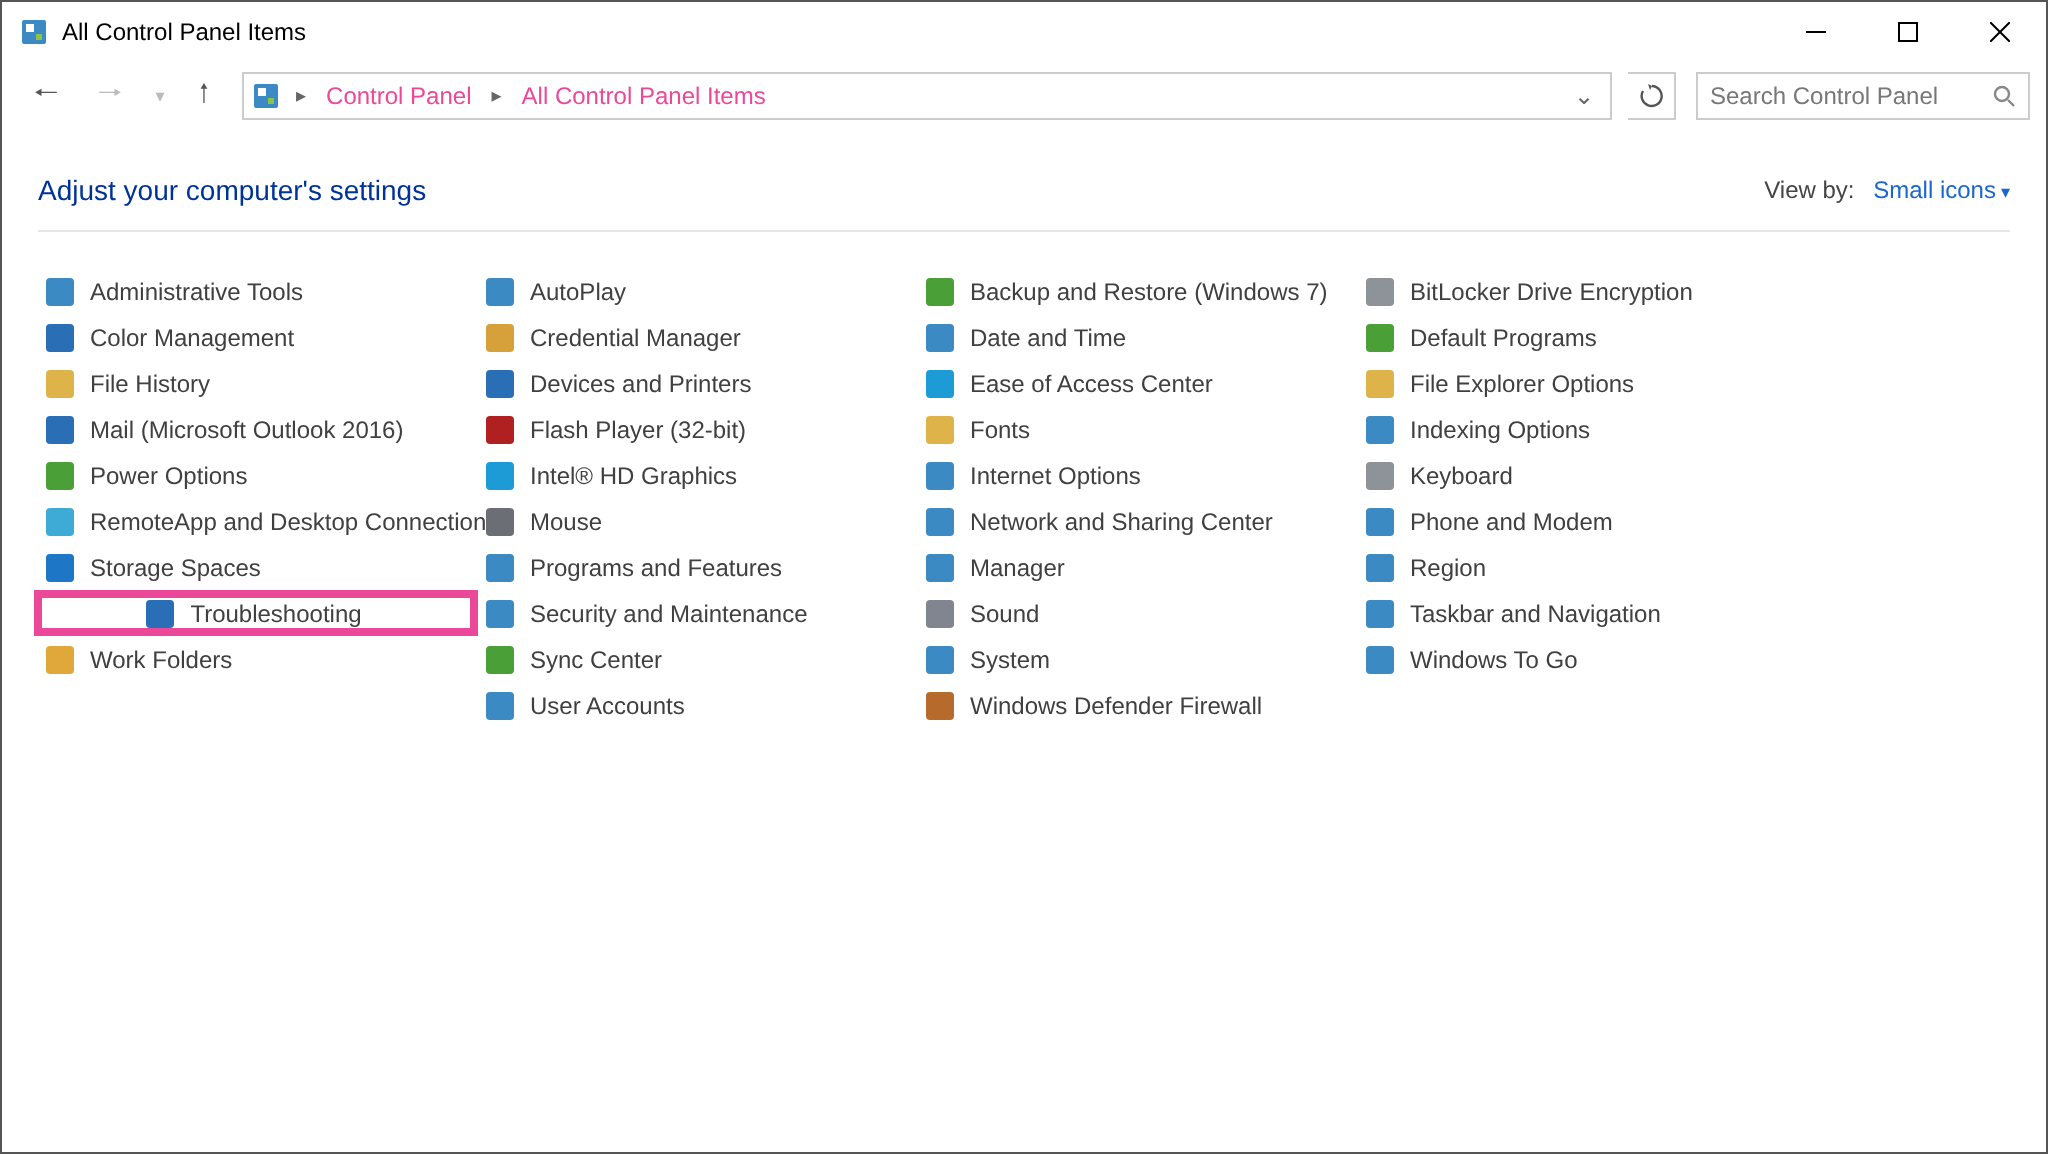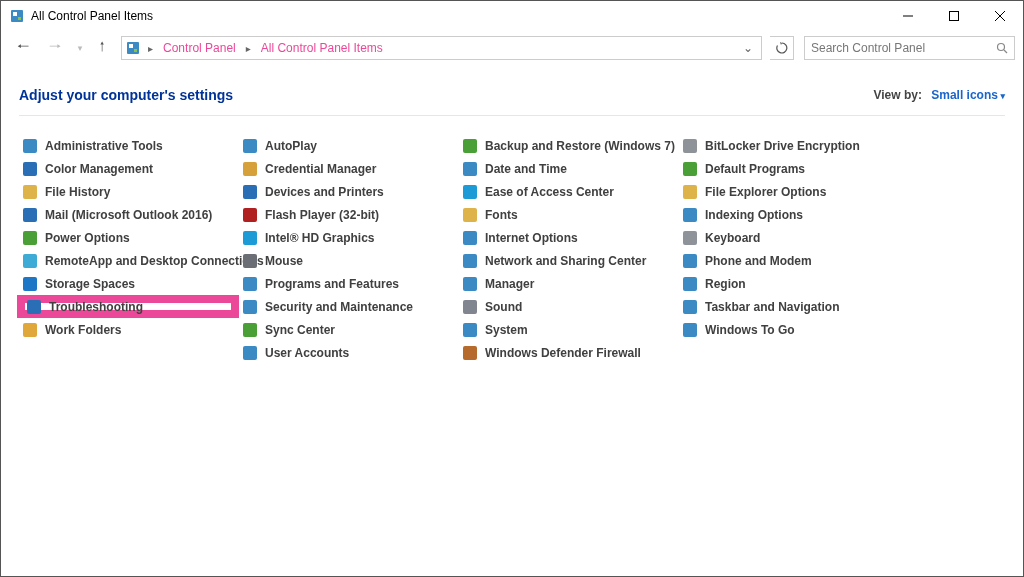--- a/index.html
+++ b/index.html
@@ -16,40 +16,40 @@
     .navbar { height: 34px; display: flex; align-items: center; padding: 0 8px; gap: 4px; }
     .nav-arrow { width: 28px; height: 28px; display: flex; align-items: center; justify-content: center; cursor: pointer; font-size: 14px; color: #555; }
     .nav-arrow.disabled { color: #bbb; cursor: default; }
     .nav-up { width: 22px; height: 22px; display:flex; align-items:center; justify-content:center; font-size:13px; color:#555;}
     .address-bar { flex: 1; height: 24px; border: 1px solid #ccc; display: flex; align-items: center; padding: 0 2px; gap: 4px; margin: 0 4px; }
     .addr-icon { width: 18px; height: 18px; display: flex; align-items: center; justify-content: center; }
     .crumb { color: #ec4899; padding: 0 4px; height: 100%; display: flex; align-items: center; cursor: pointer; }
     .crumb-sep { color: #666; font-size:10px; padding: 0 2px; }
     .addr-drop { margin-left: auto; color: #666; padding: 0 6px; cursor:pointer;}
     .refresh-btn { width: 24px; height: 24px; border: 1px solid #ccc; border-left:none; display: flex; align-items: center; justify-content: center; cursor: pointer; margin-right:6px;}
-    .search-box { width: 211px; height: 24px; border: 1px solid #ccc; display: flex; align-items: center; padding: 0 6px; color: #777; }
+    .search-box { width: 167px; height: 24px; border: 1px solid #ccc; display: flex; align-items: center; padding: 0 6px; color: #777; }
     .search-box .sicon { margin-left:auto; color:#777; }
 
     
-    .content { padding: 18px 18px 0 18px; font-weight: bold; }
+    .content { padding: 18px 18px 0 18px; }
     .content-head { display: flex; align-items: center; height: 24px; margin-bottom:8px;}
     .page-title { color: #003399; font-size: 14px; }
     .viewby { margin-left: auto; font-size: 12px; color: #444; }
     .viewby .link { color: #1a66cc; cursor: pointer; margin-left: 6px; }
     .viewby .link::after { content: ' ▾'; font-size: 9px; }
     .hr { height: 1px; background: #e6e6e6; margin-bottom: 18px; }
 
     
     .grid { display: flex; gap: 0; }
     .col { width: 220px; }
     .item { height: 23px; display: flex; align-items: center; padding: 0 2px; gap: 6px; cursor: pointer; }
     .item .ic { width: 18px; height: 18px; flex: none; display: flex; align-items: center; justify-content: center; }
     .item .ic .sq { width:14px; height:14px; border-radius:2px; }
     .item .lbl { color: #404040; font-size: 12px; white-space: nowrap; }
-    .item.hl { border: 8px solid #ec4899; padding: 0 0; margin-left: -2px; }
+    .item.hl { border: 4px solid #ec4899; padding: 0 0; margin-left: -2px; justify-content: center; }
     .item.hl .lbl { margin-right:4px;}
 
     
     svg { display: block; }
   </style>
 </head>
 <body>
 
 <div class="titlebar">
   <span class="titlebar-icon">

